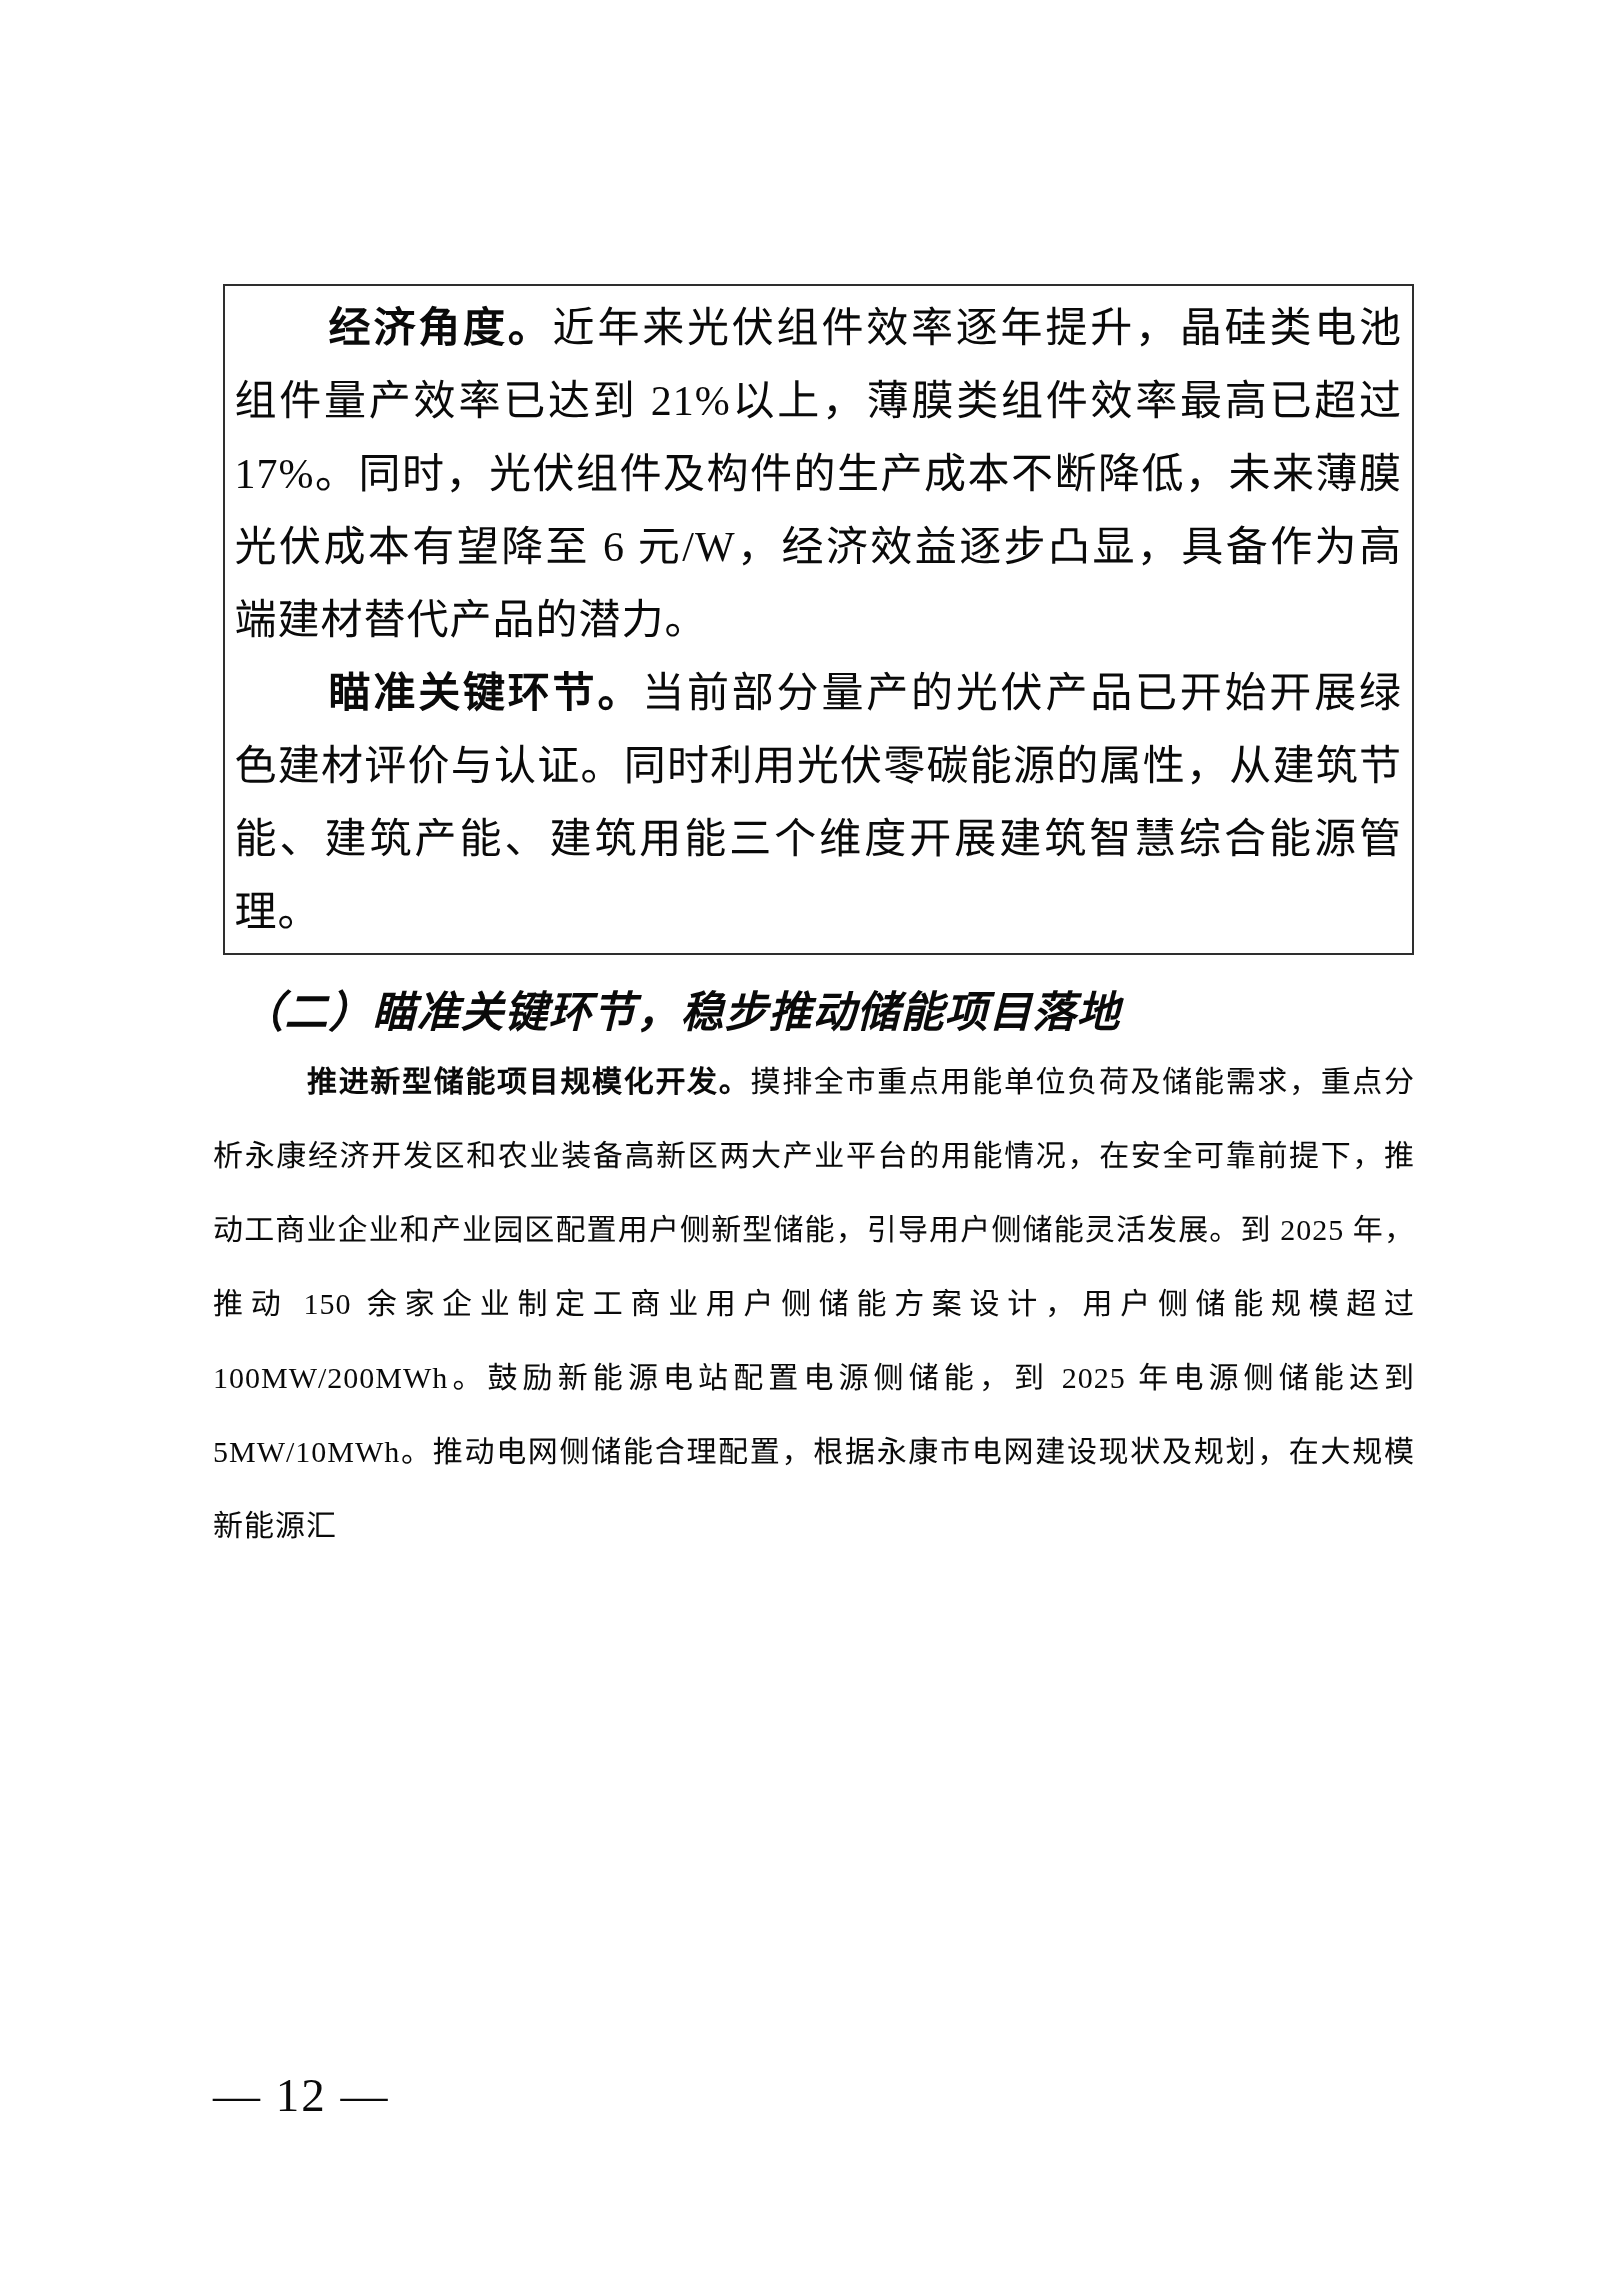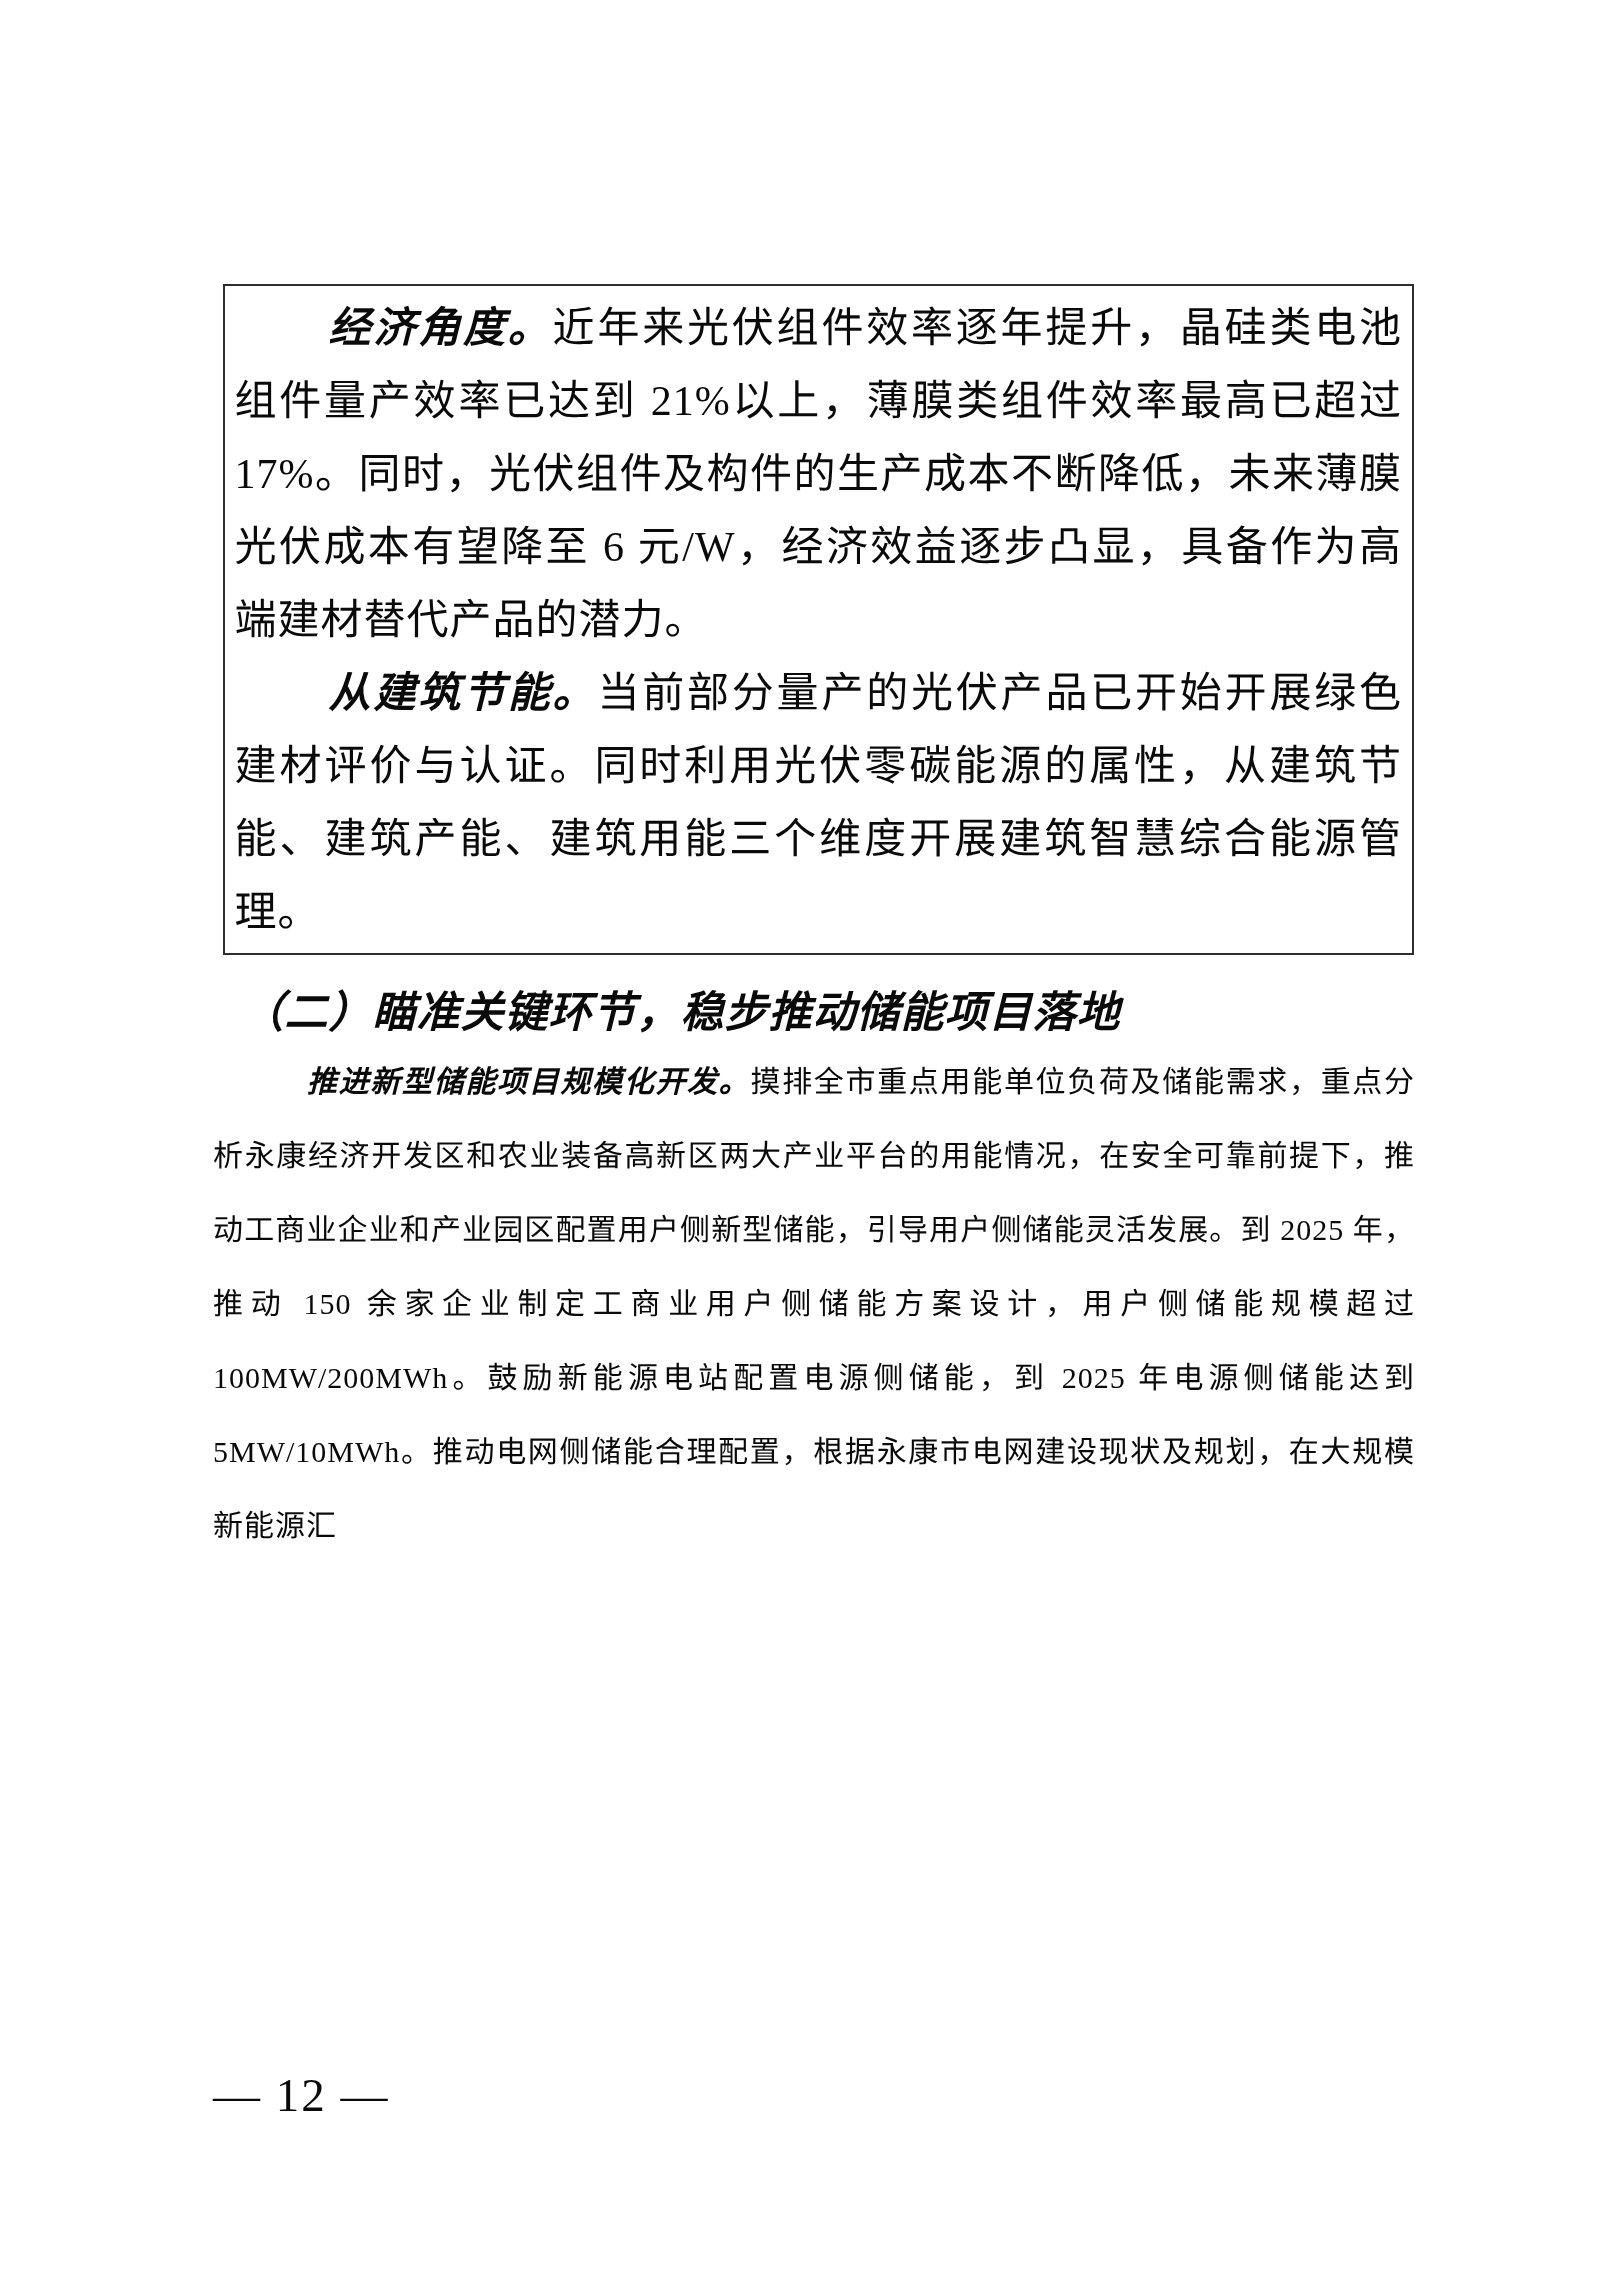--- a/index.html
+++ b/index.html
@@ -33,21 +33,20 @@
     margin: 0;
     font-size: 42px;
     line-height: 73px;
     letter-spacing: 1px;
     text-align: justify;
     text-justify: inter-character;
     text-indent: 94px;
   }
   .lead {
     font-weight: bold;
-    font-style: italic;
   }
   .section-heading {
     margin: 25.5px 0 0 0;
     font-size: 43px;
     line-height: 65px;
     font-weight: bold;
     text-indent: 27.4px;
     letter-spacing: 1px;
     font-style: italic;
   }
@@ -73,21 +72,21 @@
 </head>
 <body>
 
 <div class="page">
   <div class="content">
 
     <div class="highlight-box">
 
         <p><span class="lead">经济角度。</span><span>近年来光伏组件效率逐年提升，晶硅类电池组件量产效率已达到 21%以上，薄膜类组件效率最高已超过 17%。同时，光伏组件及构件的生产成本不断降低，未来薄膜光伏成本有望降至 6 元/W，经济效益逐步凸显，具备作为高端建材替代产品的潜力。</span></p>
 
-        <p><span class="lead">从建筑节能。</span><span>当前部分量产的光伏产品已开始开展绿色建材评价与认证。同时利用光伏零碳能源的属性，从建筑节能、建筑产能、建筑用能三个维度开展建筑智慧综合能源管理。</span></p>
+        <p><span class="lead">瞄准关键环节。</span><span>当前部分量产的光伏产品已开始开展绿色建材评价与认证。同时利用光伏零碳能源的属性，从建筑节能、建筑产能、建筑用能三个维度开展建筑智慧综合能源管理。</span></p>
 
       </div>
 
     <h2 class="section-heading">（二）瞄准关键环节，稳步推动储能项目落地</h2>
 
     <p class="body-paragraph"><span class="lead">推进新型储能项目规模化开发。</span><span>摸排全市重点用能单位负荷及储能需求，重点分析永康经济开发区和农业装备高新区两大产业平台的用能情况，在安全可靠前提下，推动工商业企业和产业园区配置用户侧新型储能，引导用户侧储能灵活发展。到 2025 年，推动 150 余家企业制定工商业用户侧储能方案设计，用户侧储能规模超过 100MW/200MWh。鼓励新能源电站配置电源侧储能，到 2025 年电源侧储能达到 5MW/10MWh。推动电网侧储能合理配置，根据永康市电网建设现状及规划，在大规模新能源汇</span></p>
 
   </div>
 
   <div class="page-number">— 12 —</div>

